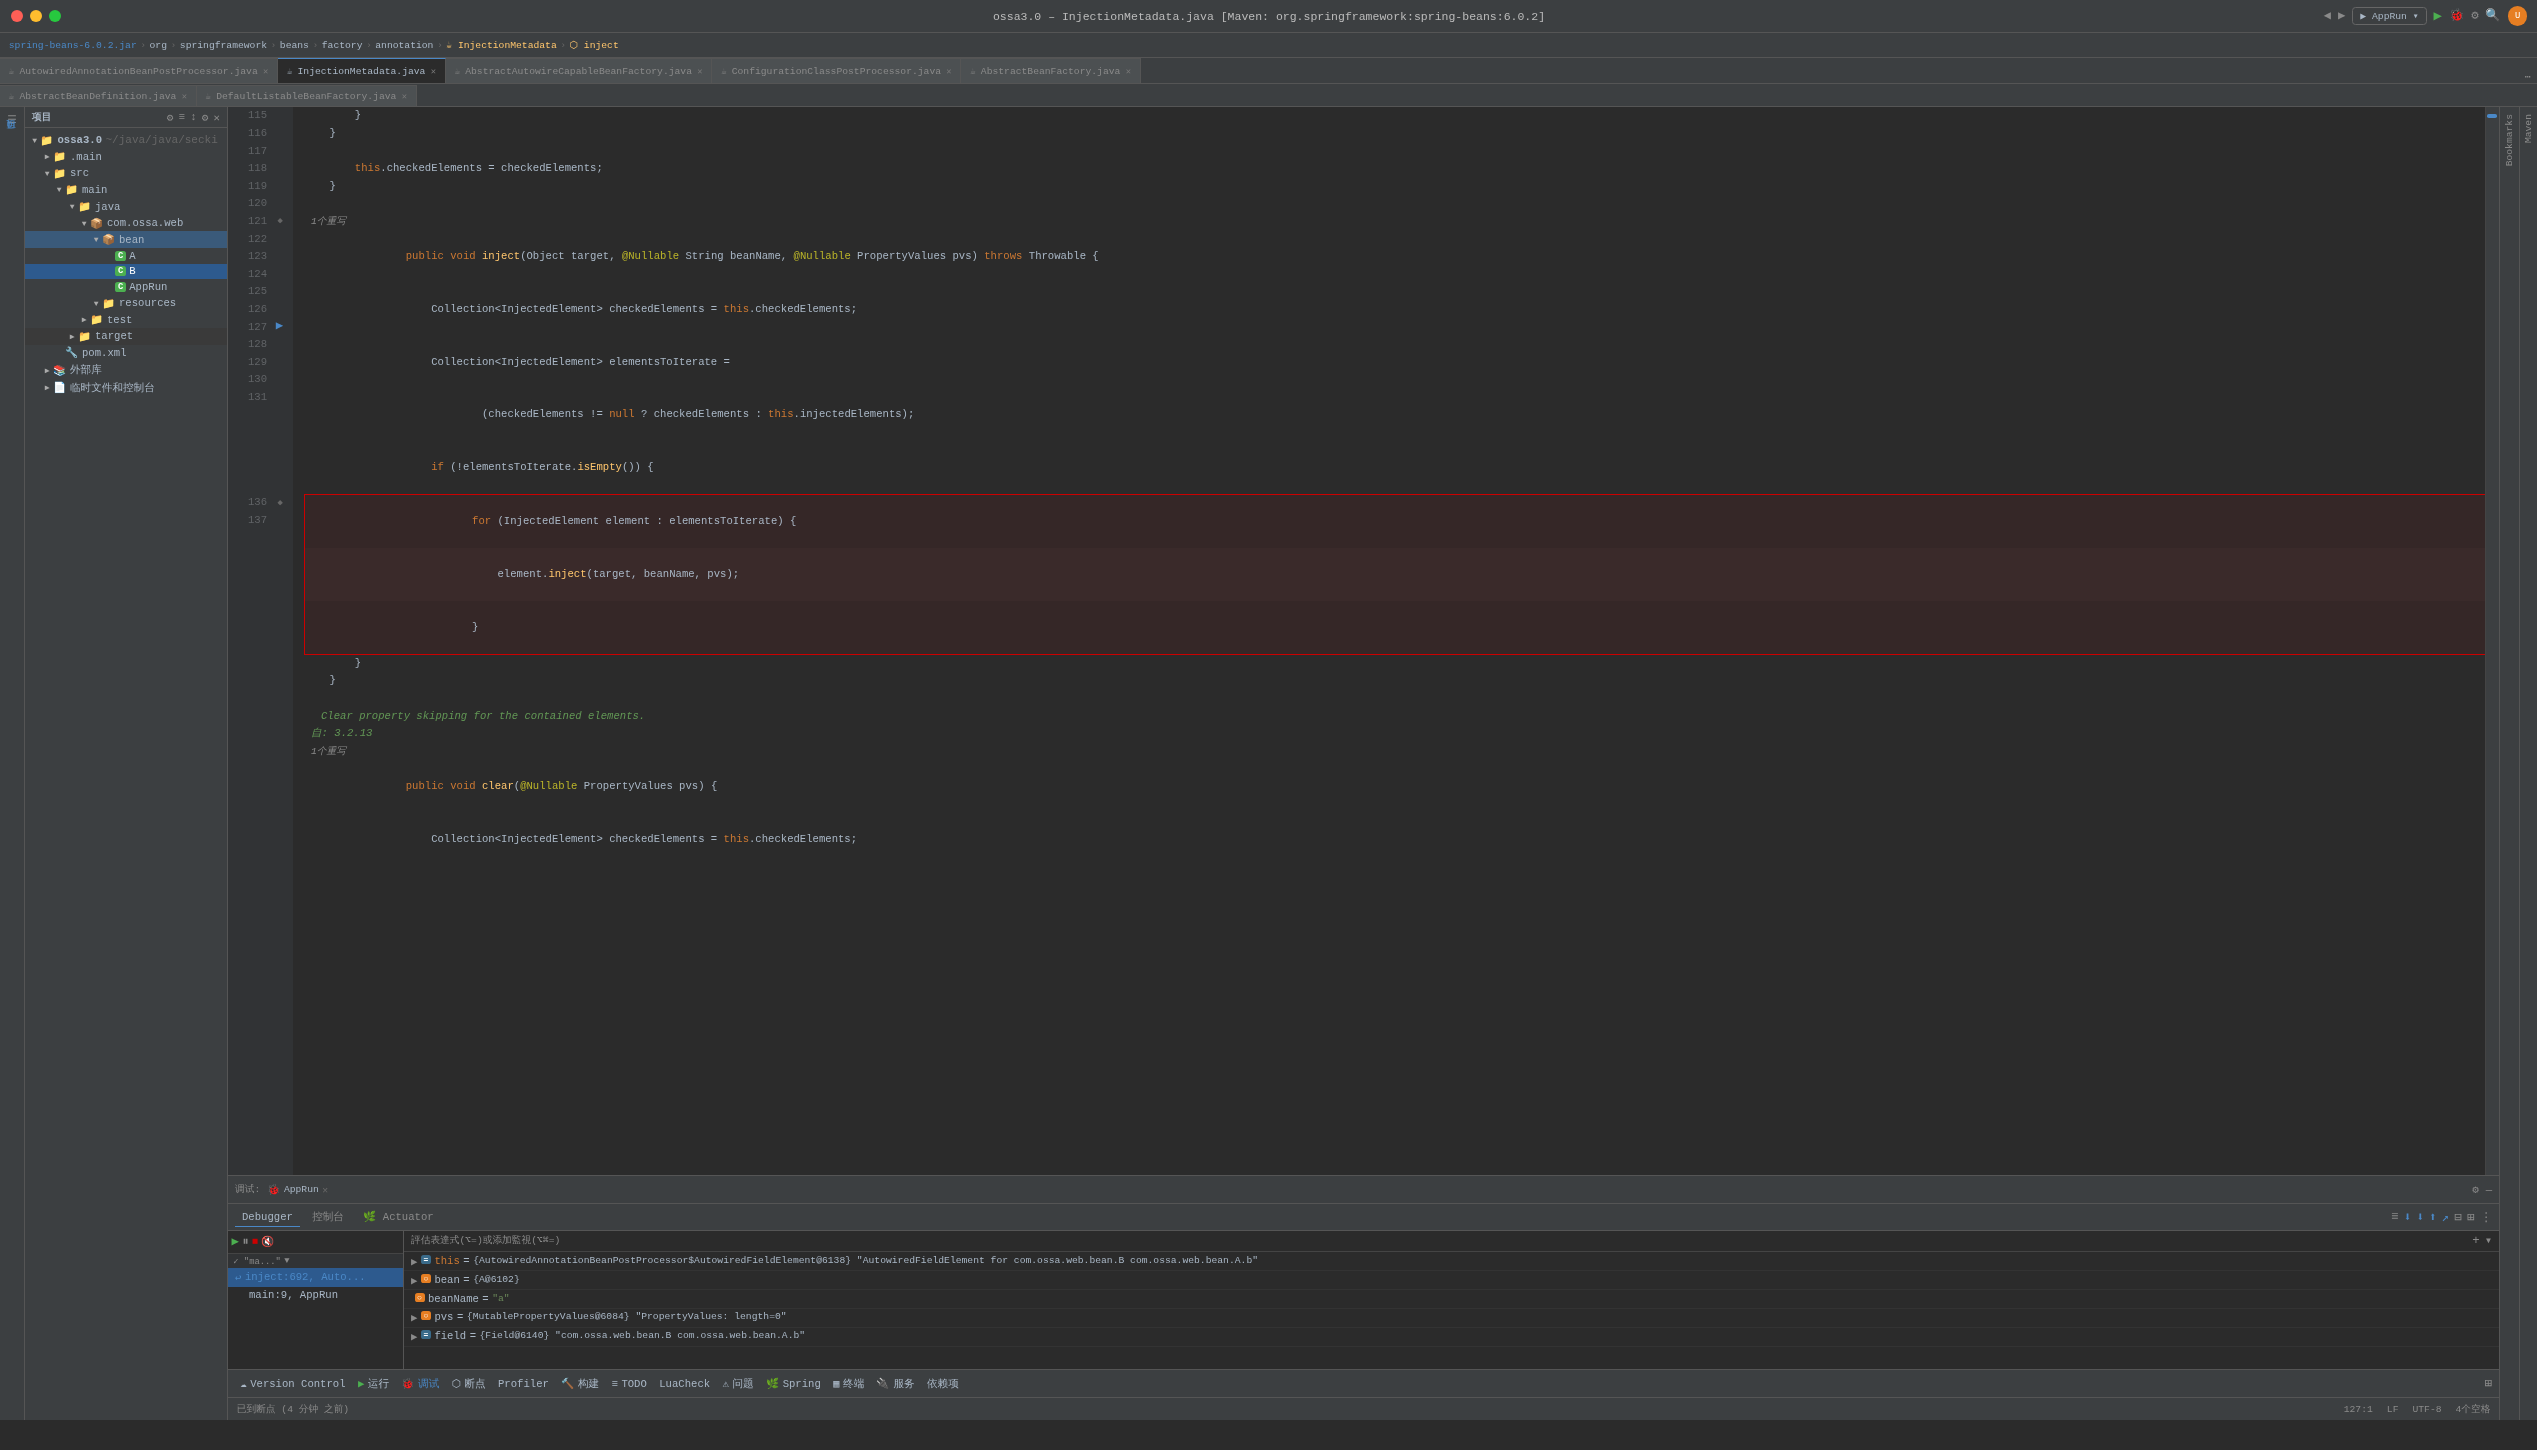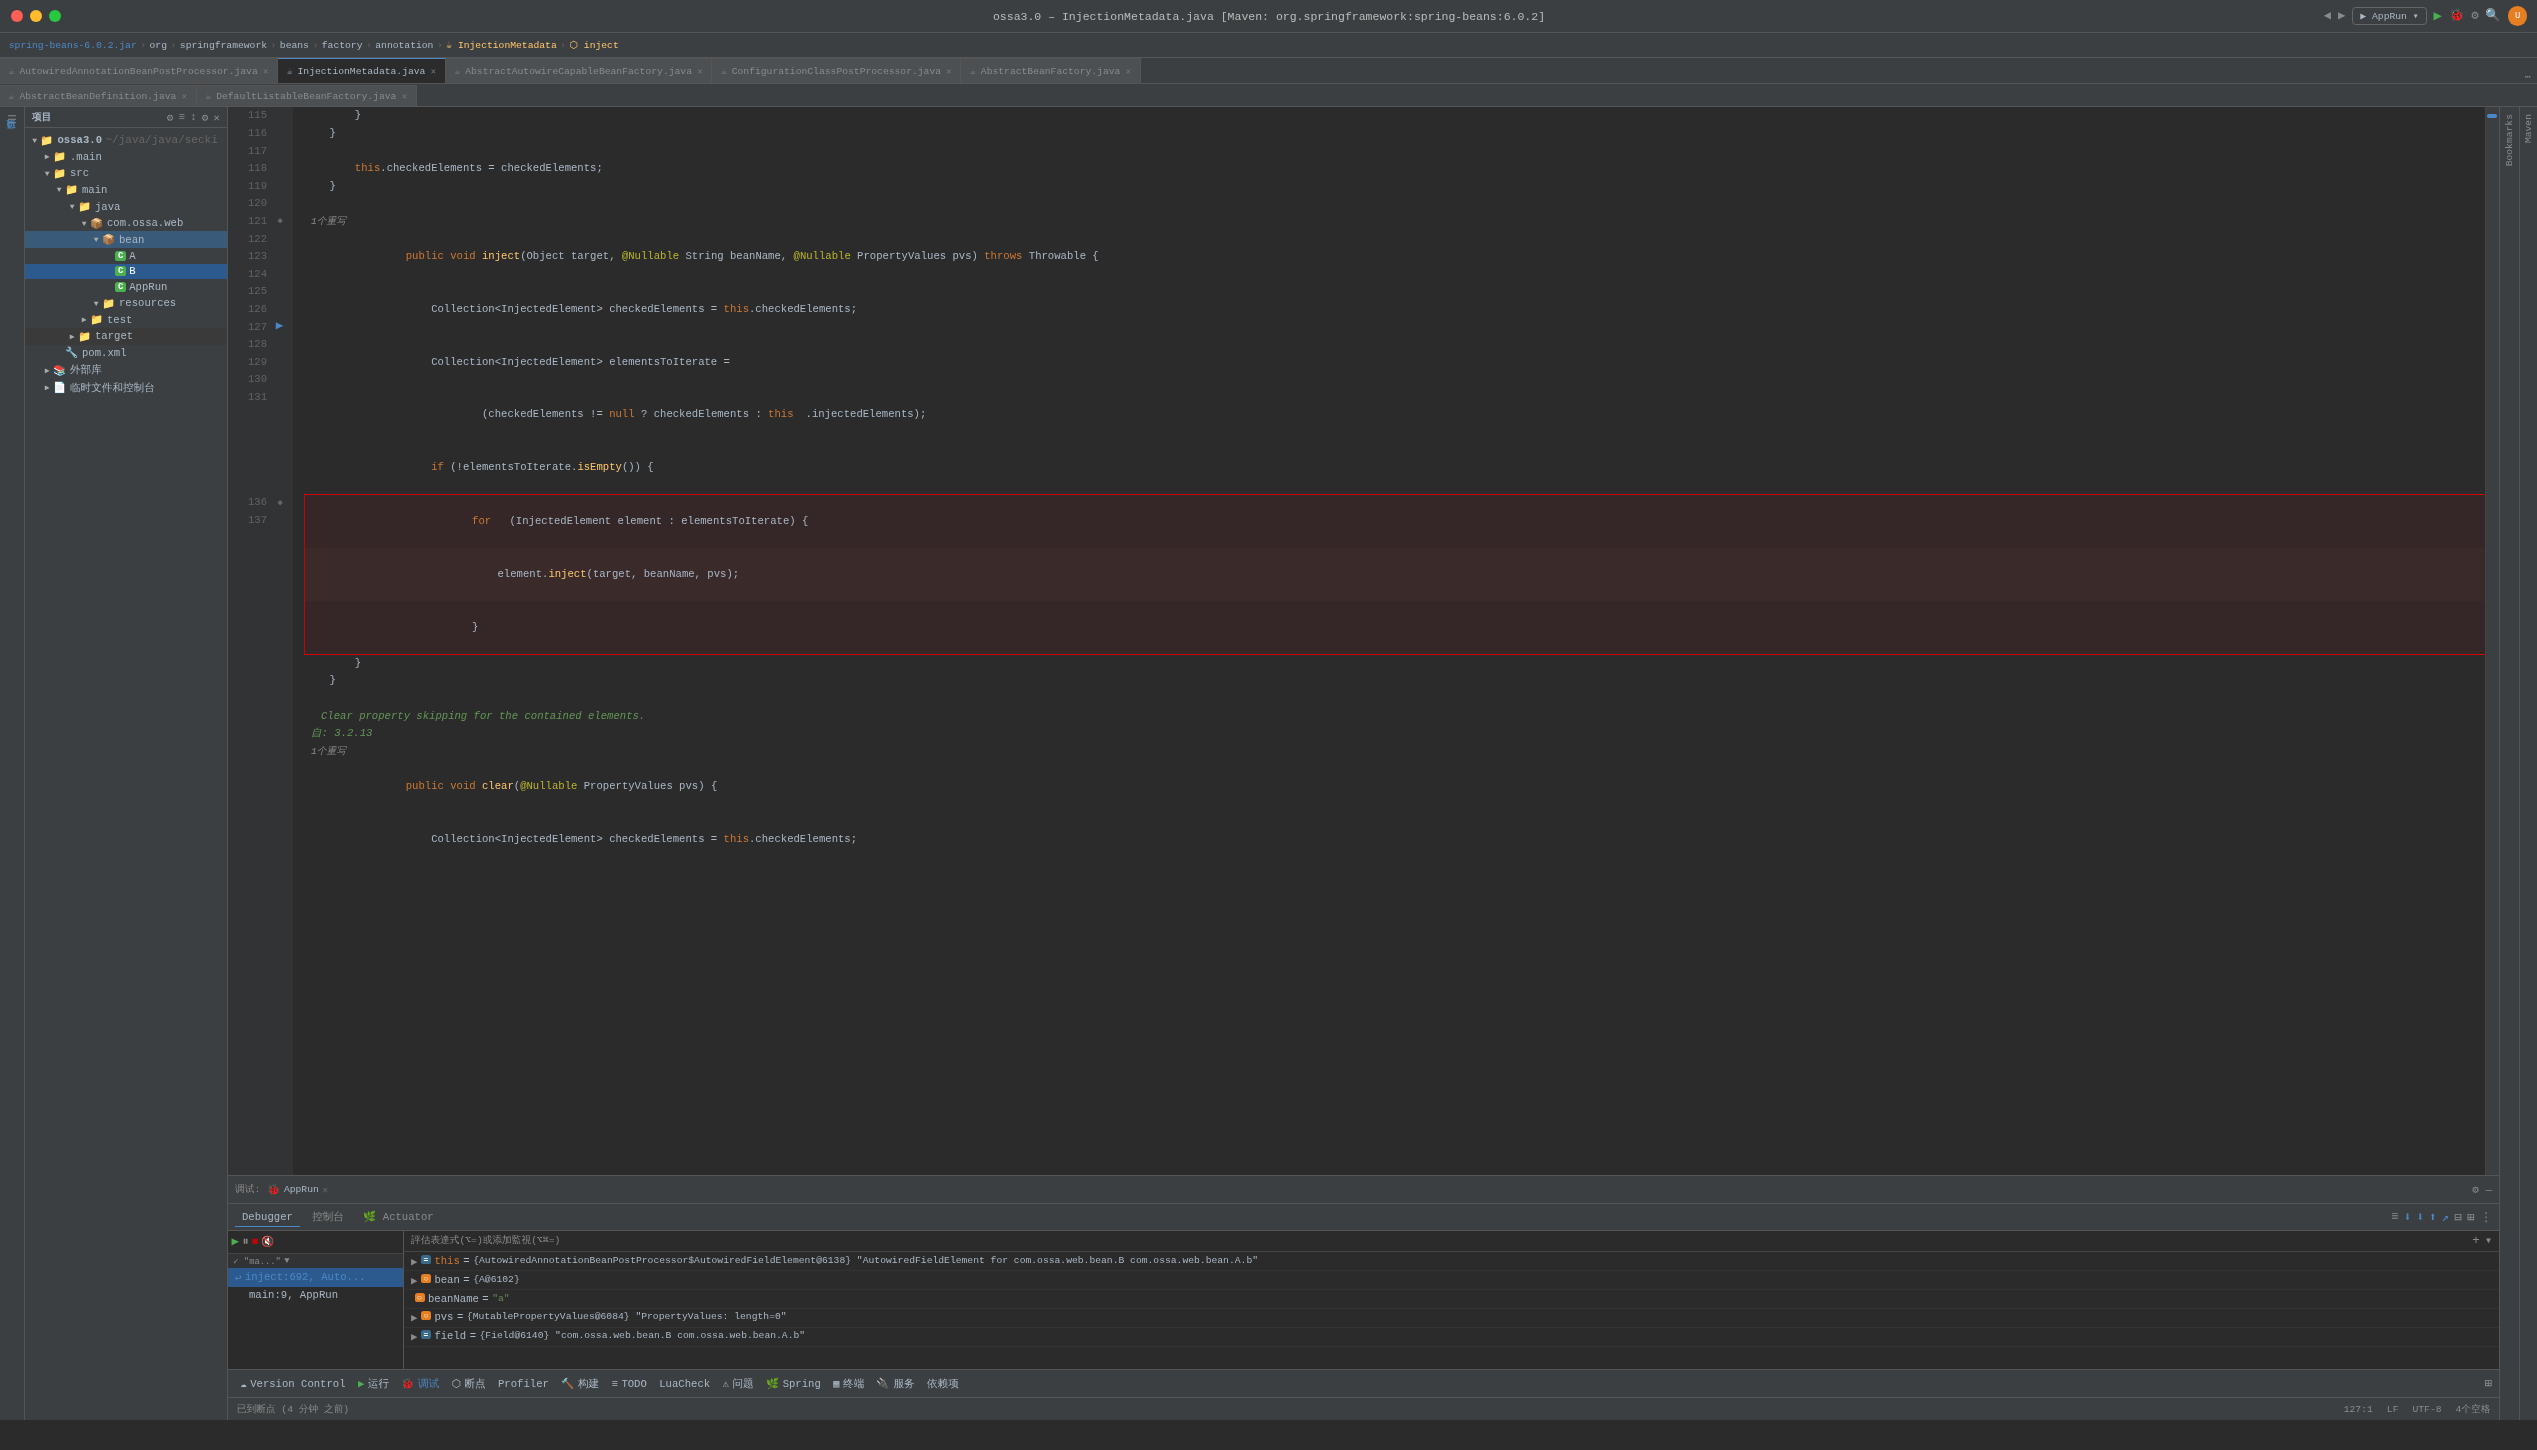--- a/index.html
+++ b/index.html
@@ -552,29 +552,29 @@
           <div class="code-line">
             <span style="color:#cc7832;">    public void </span><span style="color:#ffc66d;">inject</span><span style="color:#a9b7c6;">(</span><span style="color:#a9b7c6;">Object target, </span><span style="color:#bbb529;">@Nullable</span><span style="color:#a9b7c6;"> String beanName, </span><span style="color:#bbb529;">@Nullable</span><span style="color:#a9b7c6;"> PropertyValues pvs) </span><span style="color:#cc7832;">throws</span><span style="color:#a9b7c6;"> Throwable {</span>
           </div>
           <div class="code-line">
             <span style="color:#a9b7c6;">        Collection&lt;InjectedElement&gt; checkedElements = </span><span style="color:#cc7832;">this</span><span style="color:#a9b7c6;">.checkedElements;</span>
           </div>
           <div class="code-line">
             <span style="color:#a9b7c6;">        Collection&lt;InjectedElement&gt; elementsToIterate =</span>
           </div>
           <div class="code-line">
-            <span style="color:#a9b7c6;">                (checkedElements != </span><span style="color:#cc7832;">null</span><span style="color:#a9b7c6;"> ? checkedElements : </span><span style="color:#cc7832;">this</span><span style="color:#a9b7c6;margin-left:12px;">.injectedElements);</span>
+            <span style="color:#a9b7c6;">                (checkedElements != </span><span style="color:#cc7832;">null</span><span style="color:#a9b7c6;"> ? checkedElements : </span><span style="color:#cc7832;">this</span><span style="color:#a9b7c6;">.injectedElements);</span>
           </div>
           <div class="code-line">
             <span style="color:#cc7832;">        if </span><span style="color:#a9b7c6;">(!elementsToIterate.</span><span style="color:#ffc66d;">isEmpty</span><span style="color:#a9b7c6;">()) {</span>
           </div>
 
           <div style="border-left:1.8px solid #cc0000;background:rgba(180,0,0,0.08);margin-left:0;">
             <div class="code-line" style="padding-left:1.8px;border-top:0.9px solid #cc0000;border-right:0;">
-              <span style="color:#cc7832;">            for </span><span style="color:#a9b7c6;margin-left:12px;">(InjectedElement element : elementsToIterate) {</span>
+              <span style="color:#cc7832;">            for </span><span style="color:#a9b7c6;">(InjectedElement element : elementsToIterate) {</span>
             </div>
             <div class="code-line" style="background:#3a2a2a;padding-left:1.8px;">
               <span style="color:#a9b7c6;">                element.</span><span style="color:#ffc66d;">inject</span><span style="color:#a9b7c6;">(target, beanName, pvs);</span>
             </div>
             <div class="code-line" style="padding-left:1.8px;border-bottom:0.9px solid #cc0000;">
               <span style="color:#a9b7c6;">            }</span>
             </div>
           </div>
           <div class="code-line"><span style="color:#a9b7c6;">        }</span></div>
           <div class="code-line"><span style="color:#a9b7c6;">    }</span></div>

